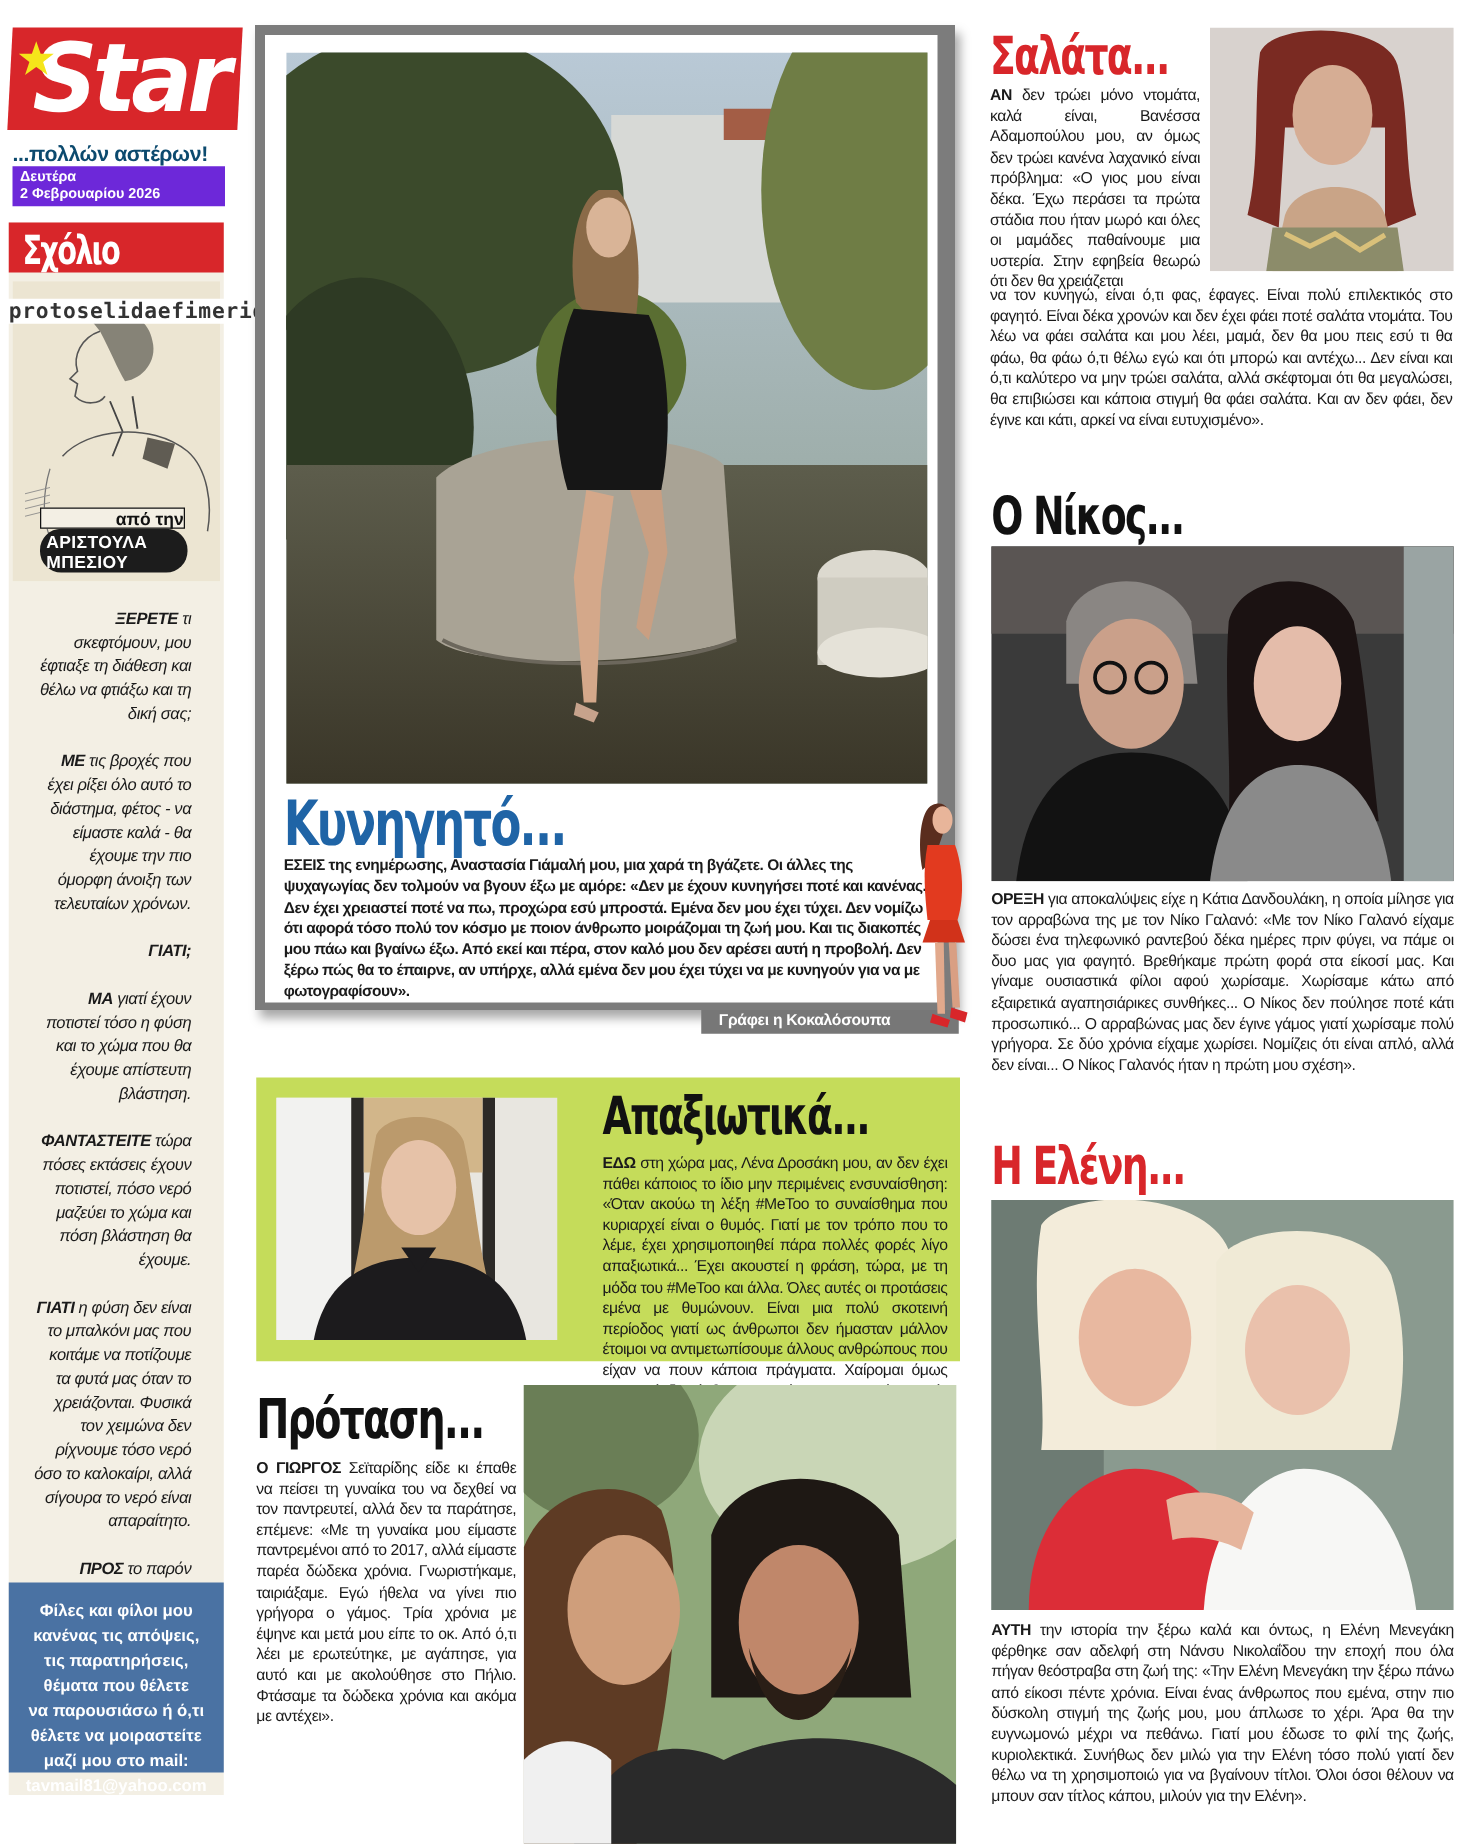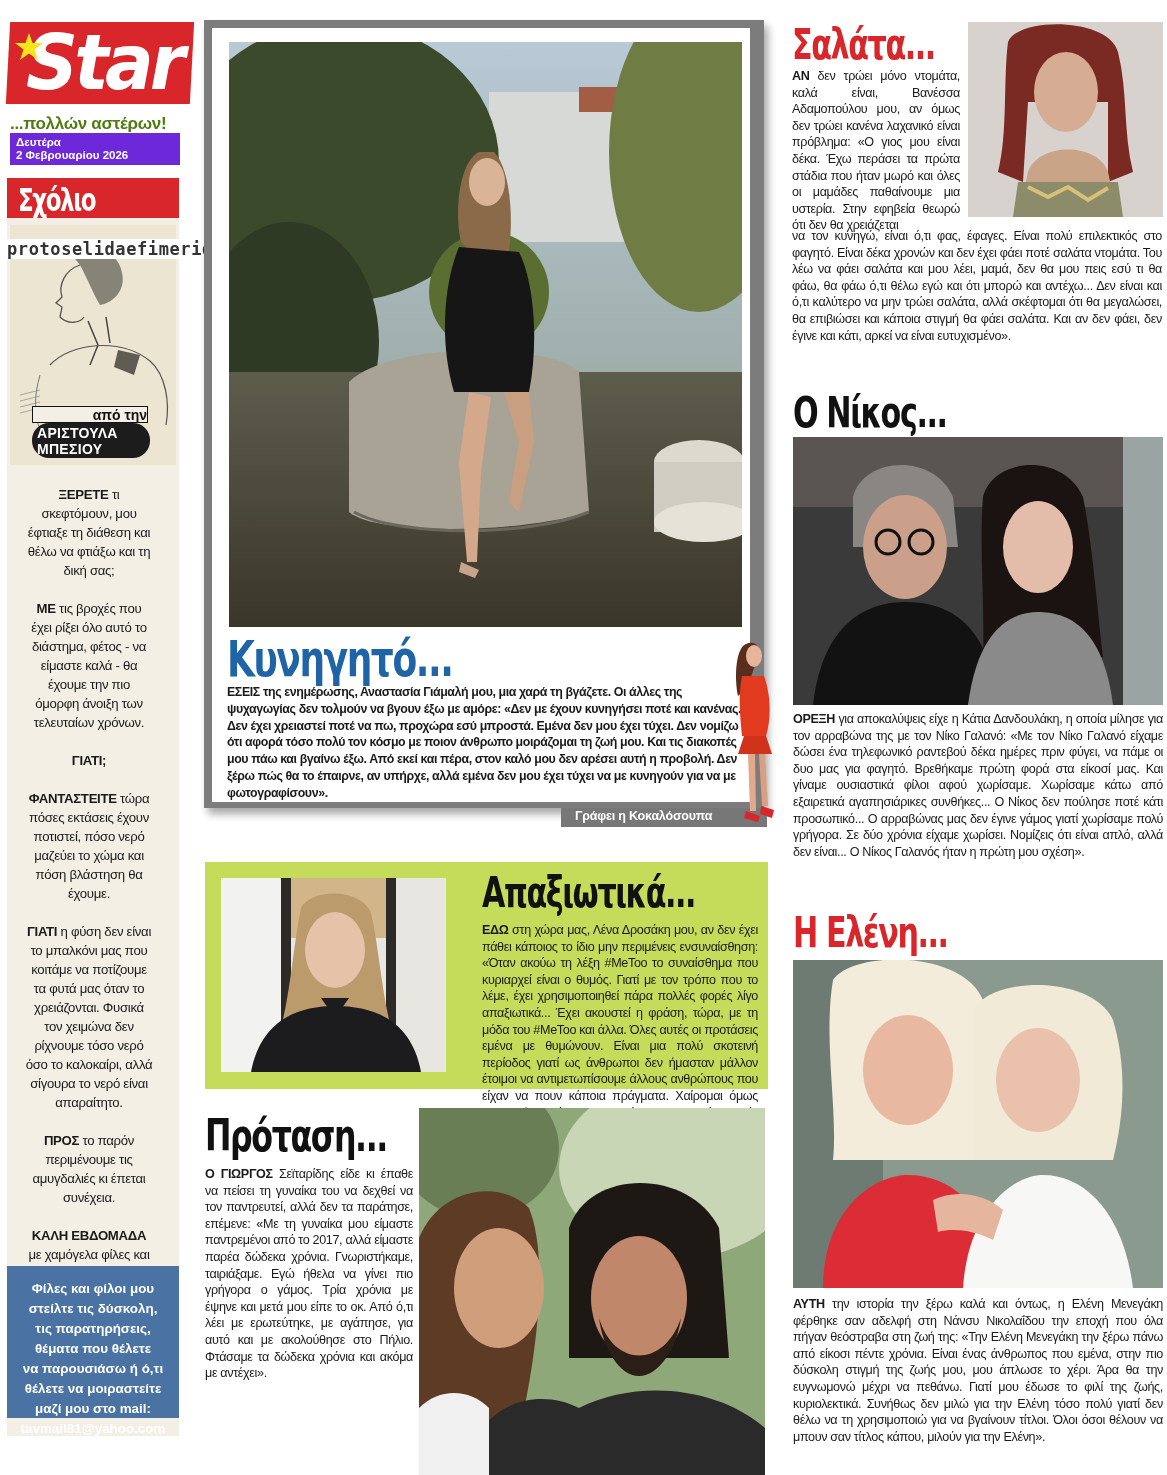--- a/index.html
+++ b/index.html
@@ -7,31 +7,31 @@
   .abs{position:absolute;}
   .headline{font-family:"DejaVu Sans",sans-serif;font-weight:bold;letter-spacing:-2px;transform:scaleX(0.72);transform-origin:left top;white-space:nowrap;}
   .body-text{font-size:12.6px;line-height:16.6px;text-align:justify;letter-spacing:-0.35px;}
   .body-text b{font-weight:bold;}
   .photo{overflow:hidden;}
 
   
   #logo{left:8px;top:22px;width:184px;height:82px;background:#d8262a;transform:skewX(-3deg);}
   #logo-text{left:26px;top:18px;font-size:76px;font-weight:bold;font-style:italic;color:#fff;letter-spacing:-4px;font-family:"DejaVu Sans",sans-serif;transform:scaleX(0.95);transform-origin:left top;}
   #logo-star{left:14px;top:32px;width:30px;height:30px;}
-  #tagline{left:10px;top:114px;font-size:17px;font-weight:bold;color:#4d7c0f;letter-spacing:-0.3px;}
+  #tagline{left:10px;top:114px;font-size:17px;font-weight:bold;color:#0c4a6e;letter-spacing:-0.3px;}
   #datebar{left:10px;top:133px;width:170px;height:32px;background:#6d28d9;color:#fff;font-size:11.5px;font-weight:bold;line-height:13px;padding:3px 0 0 6px;box-sizing:border-box;}
   #sidebar{left:7px;top:178px;width:172px;height:1258px;background:#f3efe4;}
   #sidebar-hdr{left:7px;top:178px;width:172px;height:40px;background:#d8262a;}
   #sidebar-hdr-text{left:18px;top:181px;font-size:32px;color:#fff;}
   #watermark{left:4px;top:239px;font-size:17px;font-weight:bold;color:#333;background:#fff;padding:0 3px;letter-spacing:0.6px;font-family:"DejaVu Sans Mono",monospace;}
   #sketch{left:10px;top:225px;width:166px;height:240px;}
   #byline-from{left:32px;top:406px;width:116px;height:17px;border:1.5px solid #111;background:#f3efe4;font-size:14px;font-weight:bold;line-height:16px;padding-left:3px;box-sizing:border-box;color:#111;text-align:right;}
   #byline-name{left:32px;top:423px;width:118px;height:35px;background:#1c1c1c;color:#fff;font-size:14px;font-weight:bold;line-height:16px;padding:2px 0 0 5px;box-sizing:border-box;letter-spacing:0.3px;border-radius:17px;}
   #sidebar-body{left:25px;top:485px;width:128px;font-size:13.2px;line-height:19px;}
-  #sidebar-body p{margin:0 0 19px 0;text-align:center;letter-spacing:-0.3px;}
+  #sidebar-body p{margin:0 0 19px 0;text-align:right;letter-spacing:-0.3px;font-style:italic;}
   #contact-box{left:7px;top:1266px;width:172px;height:152px;background:#4a72a3;color:#fff;text-align:center;font-size:13.4px;font-weight:bold;line-height:20px;padding-top:13px;box-sizing:border-box;}
 
   
   #main-frame{left:204px;top:20px;width:560px;height:788px;background:#7c7c7c;box-shadow:4px 6px 8px rgba(0,0,0,0.35);}
   #main-inner{left:212px;top:28px;width:538px;height:774px;background:#fff;}
   #main-photo{left:229px;top:42px;width:513px;height:585px;}
   #main-title{left:227px;top:630px;font-size:50px;color:#1f64a6;}
   #main-body{left:227px;top:684px;width:520px;font-size:12.4px;line-height:16.8px;font-weight:bold;letter-spacing:-0.4px;text-align:left;}
   #credit-bg{left:561px;top:808px;width:206px;height:19px;background:#777;}
   #credit-text{left:575px;top:809px;font-size:12.5px;font-weight:bold;color:#fff;letter-spacing:-0.2px;}
@@ -98,29 +98,30 @@
 <div class="abs" id="byline-from">από την</div>
 <div class="abs" id="byline-name">
   <div>ΑΡΙΣΤΟΥΛΑ</div>
   <div>ΜΠΕΣΙΟΥ</div>
 </div>
 
 <div class="abs" id="sidebar-body">
   <p><b>ΞΕΡΕΤΕ</b><span> τι σκεφτόμουν, μου έφτιαξε τη διάθεση και θέλω να φτιάξω και τη δική σας;</span></p>
   <p><b>ΜΕ</b><span> τις βροχές που έχει ρίξει όλο αυτό το διάστημα, φέτος - να είμαστε καλά - θα έχουμε την πιο όμορφη άνοιξη των τελευταίων χρόνων.</span></p>
   <p><b>ΓΙΑΤΙ;</b><span></span></p>
+  <p><b>ΜΑ</b><span> γιατί έχουν ποτιστεί τόσο η φύση και το χώμα που θα έχουμε απίστευτη βλάστηση.</span></p>
   <p><b>ΦΑΝΤΑΣΤΕΙΤΕ</b><span> τώρα πόσες εκτάσεις έχουν ποτιστεί, πόσο νερό μαζεύει το χώμα και πόση βλάστηση θα έχουμε.</span></p>
   <p><b>ΓΙΑΤΙ</b><span> η φύση δεν είναι το μπαλκόνι μας που κοιτάμε να ποτίζουμε τα φυτά μας όταν το χρειάζονται. Φυσικά τον χειμώνα δεν ρίχνουμε τόσο νερό όσο το καλοκαίρι, αλλά σίγουρα το νερό είναι απαραίτητο.</span></p>
   <p><b>ΠΡΟΣ</b><span> το παρόν περιμένουμε τις αμυγδαλιές κι έπεται συνέχεια.</span></p>
   <p><b>ΚΑΛΗ ΕΒΔΟΜΑΔΑ</b><span> με χαμόγελα φίλες και φίλοι μου.</span></p>
 </div>
 
 <div class="abs" id="contact-box">
   <div>Φίλες και φίλοι μου</div>
-  <div>στείλτε τις δύσκολη,</div>
+  <div>κανένας τις απόψεις,</div>
   <div>τις παρατηρήσεις,</div>
   <div>θέματα που θέλετε</div>
   <div>να παρουσιάσω ή ό,τι</div>
   <div>θέλετε να μοιραστείτε</div>
   <div>μαζί μου στο mail:</div>
   <div>tavmail81@yahoo.com</div>
 </div>
 
 <div class="abs" id="main-frame"></div>
 <div class="abs" id="main-inner"></div>

